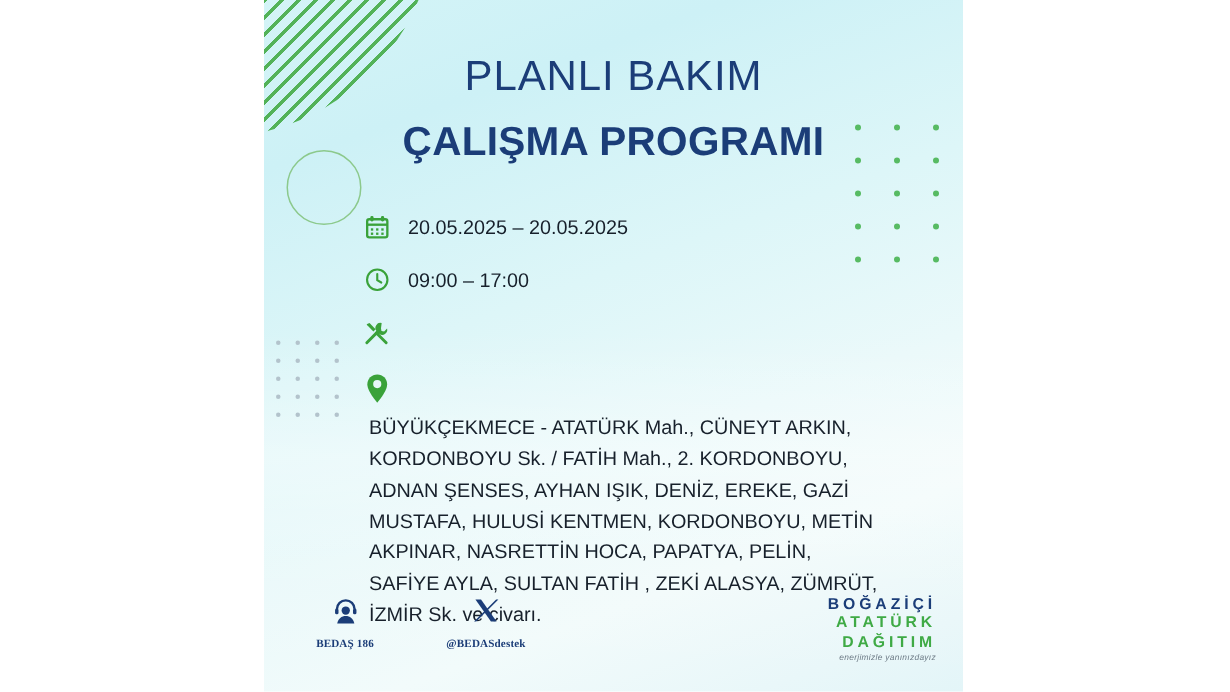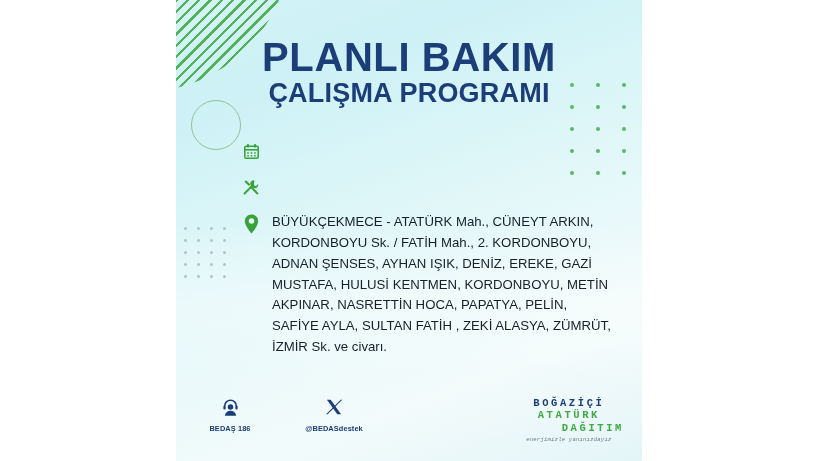--- a/index.html
+++ b/index.html
@@ -115,34 +115,34 @@
   
   #heading {
     position: absolute;
     left: 0;
     top: 36px;
     width: 466px;
     text-align: center;
     z-index: 4;
   }
   #title-main {
-    font-size: 40px;
-    font-weight: 700;
+    font-size: 28px;
+    font-weight: 400;
     letter-spacing: 0.6px;
     color: #1b3d78;
     line-height: 1.05;
     margin: 0;
   }
   #title-sub {
     font-size: 27px;
     font-weight: 600;
     letter-spacing: 0.2px;
     color: #1b3d78;
     line-height: 1.12;
-    margin: 0 0 0 0;
+    margin: 14px 0 0 0;
   }
 
   
   #info {
     position: absolute;
     left: 62px;
     top: 142px;
     width: 380px;
     z-index: 4;
   }
@@ -159,21 +159,21 @@
     align-items: flex-start;
     justify-content: center;
     padding-top: 1px;
   }
   .info-text {
     font-size: 13.2px;
     color: #17202b;
     line-height: 1.5;
     padding-left: 8px;
   }
-  #row-address { margin-bottom: 0; }
+  #row-address { margin-bottom: 0; flex-direction: column; }
   #row-address .info-icon { padding-top: 2px; }
   #address-text {
     font-size: 13.2px;
     color: #17202b;
     line-height: 1.58;
     padding-left: 8px;
     max-width: 340px;
   }
 
   
@@ -183,21 +183,22 @@
     bottom: 10px;
     width: 466px;
     height: 56px;
     z-index: 4;
   }
   #contacts {
     position: absolute;
     left: 18px;
     top: 0;
     display: flex;
-    gap: 32px;
+    gap: 22px;
+    font-family: Liberation Serif, serif;
   }
   .contact {
     display: flex;
     flex-direction: column;
     align-items: center;
     width: 72px;
   }
   .contact-icon {
     height: 24px;
     display: flex;
@@ -211,22 +212,21 @@
     color: #1b3d78;
     letter-spacing: 0.1px;
     white-space: nowrap;
   }
 
   
   #brand {
     position: absolute;
     right: 18px;
     top: 2px;
-    text-align: center;
-    font-family: Liberation Mono, monospace;
+    text-align: right;
   }
   .brand-line {
     font-size: 10.5px;
     font-weight: 800;
     letter-spacing: 2.6px;
     line-height: 1.18;
     white-space: nowrap;
   }
   #brand-l1 { color: #1b3d78; }
   #brand-l2 { color: #3faa45; }
@@ -308,22 +308,32 @@
             <g fill="#3aa23a">
               <rect x="6" y="13" width="2.2" height="2.2"></rect>
               <rect x="10.9" y="13" width="2.2" height="2.2"></rect>
               <rect x="15.8" y="13" width="2.2" height="2.2"></rect>
               <rect x="6" y="17" width="2.2" height="2.2"></rect>
               <rect x="10.9" y="17" width="2.2" height="2.2"></rect>
               <rect x="15.8" y="17" width="2.2" height="2.2"></rect>
             </g>
           </svg>
         </div>
-      </div>
-
+        <div class="info-text">20.05.2025 – 20.05.2025</div>
+      </div>
+
+      <div class="info-row">
+        <div class="info-icon">
+          <svg width="17" height="17" viewBox="0 0 24 24" aria-hidden="true">
+            <circle cx="12" cy="12" r="9.6" fill="none" stroke="#3aa23a" stroke-width="2"></circle>
+            <path d="M12 6.6V12.4L15.8 14.6" fill="none" stroke="#3aa23a" stroke-width="2" stroke-linecap="round"></path>
+          </svg>
+        </div>
+        <div class="info-text">09:00 – 17:00</div>
+      </div>
 
       <div class="info-row">
         <div class="info-icon">
           <svg width="18" height="18" viewBox="0 0 24 24" aria-hidden="true">
             <path d="M3.4 20.6 L13.2 10.8" stroke="#3aa23a" stroke-width="2.6" stroke-linecap="round"></path>
             <path d="M16.6 3.2 a4.4 4.4 0 0 0 -4.6 7.0 l-1.5 1.5 2.4 2.4 1.5 -1.5 a4.4 4.4 0 0 0 7.0 -4.6 l-2.6 2.6 -2.4 -0.4 -0.4 -2.4 z" fill="#3aa23a"></path>
             <path d="M20.6 20.6 L12.6 12.6" stroke="#3aa23a" stroke-width="2.6" stroke-linecap="round"></path>
             <path d="M3.2 4.2 l2.6 -1.0 5.4 5.4 -2.0 2.0 -5.4 -5.4 z" fill="#3aa23a"></path>
           </svg>
         </div>

